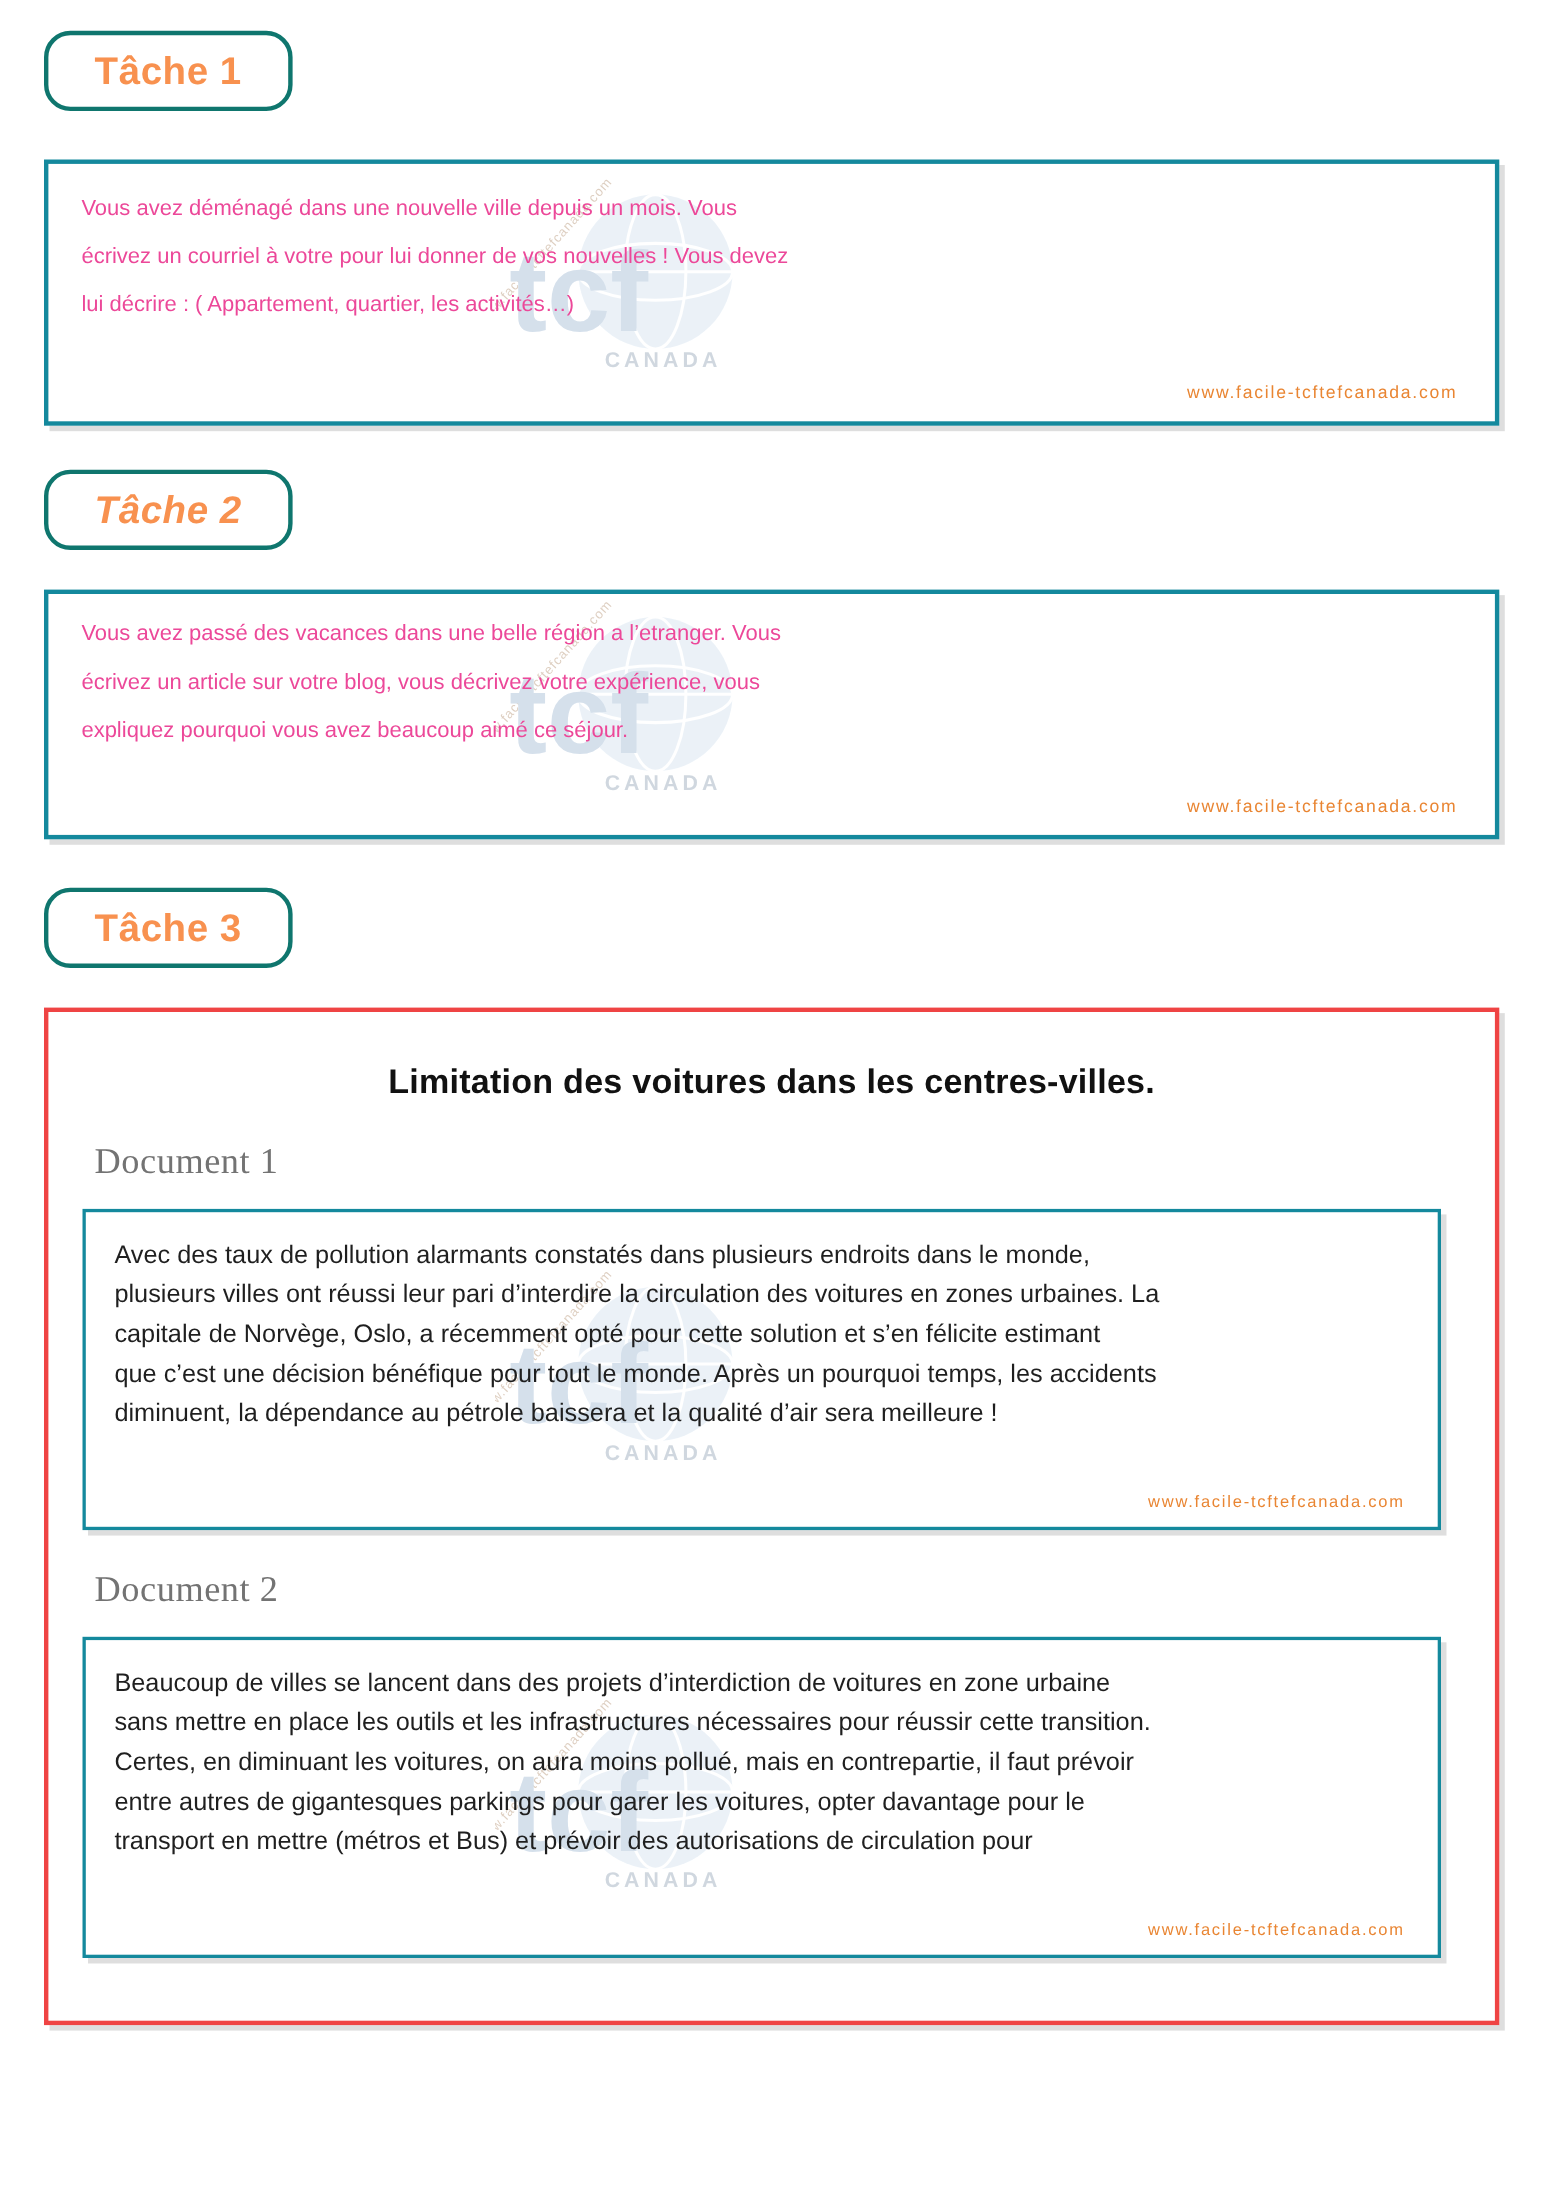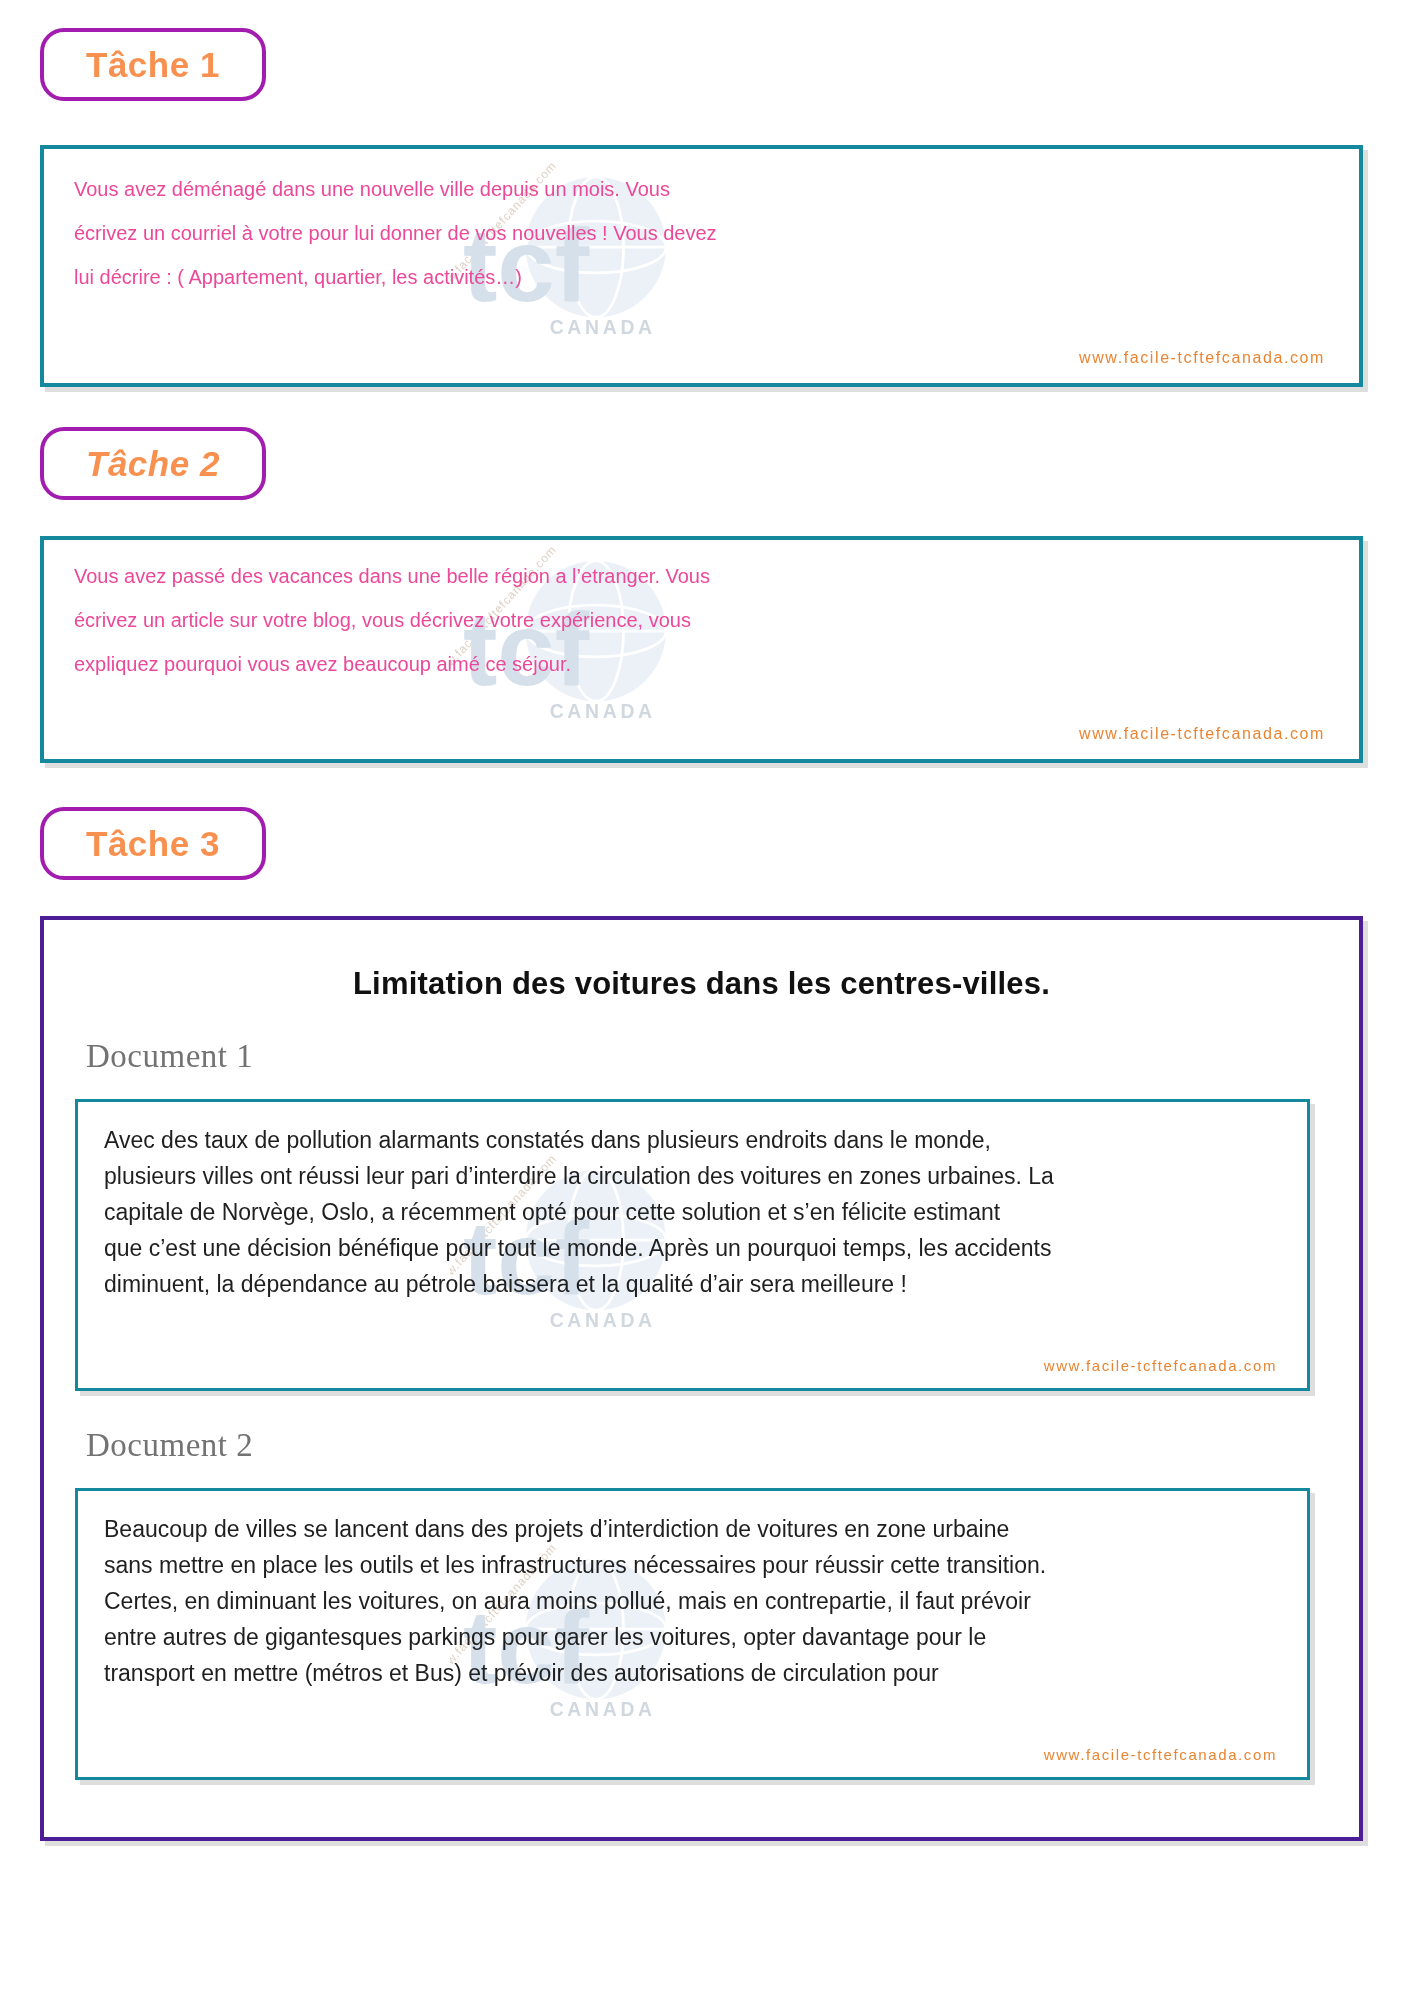--- a/index.html
+++ b/index.html
@@ -9,21 +9,21 @@
     height:2000px;
     background:#ffffff;
     font-family:"Liberation Sans", sans-serif;
     color:#1f1f1f;
     overflow:hidden;
   }
   
   .badge {
     display:inline-block;
     margin-left:40px;
-    border:4px solid #a21caf;
+    border:4px solid #0f766e;
     border-radius:24px;
     background:#fff;
     padding:15px 42px;
     font-size:35px;
     font-weight:bold;
     line-height:1;
     color:#F8914F;
     letter-spacing:0.5px;
   }
   .badge-1 { margin-top:28px; }
@@ -60,21 +60,21 @@
   }
 
   
   .tbox-3 {
     position:relative;
     box-sizing:border-box;
     margin-left:40px;
     margin-top:36px;
     width:1323px;
     min-height:925px;
-    border:4px solid #4c1d95;
+    border:4px solid #ef4444;
     background:#fff;
     box-shadow:5px 5px 0 rgba(0,0,0,0.13);
     padding:46px 0 55px 0;
   }
   .t3-title {
     text-align:center;
     font-size:31px;
     font-weight:bold;
     color:#111111;
     letter-spacing:0.2px;

